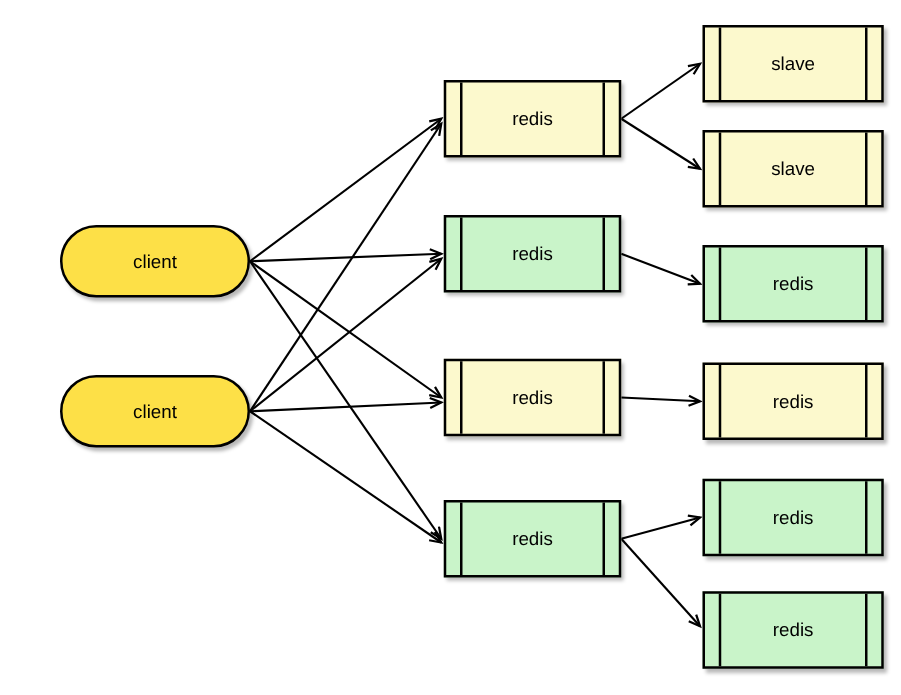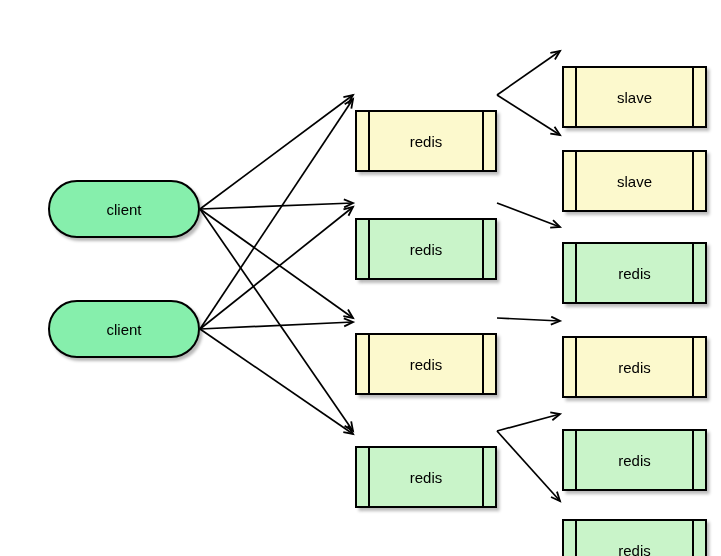--- a/index.html
+++ b/index.html
@@ -12,22 +12,22 @@
   }
   .edges{position:absolute;left:0;top:0;width:721px;height:556px;pointer-events:none;}
   .node{
     position:absolute;
     box-sizing:border-box;
     border:2px solid #000000;
     display:flex;align-items:center;justify-content:center;
     font-size:15px;color:#000000;
     box-shadow:2.5px 3px 3px rgba(0,0,0,0.28);
   }
-  .stadium{border-radius:29px;width:152px;height:58px;background:#86efac;}
-  .process{width:142px;height:62px;margin-top:46px;}
+  .stadium{border-radius:29px;width:152px;height:58px;background:#fde047;}
+  .process{width:142px;height:62px;}
   .process.wide{width:145px;}
   .process::before,.process::after{
     content:"";position:absolute;top:0;bottom:0;width:2px;background:#000000;
   }
   .process::before{left:11px;}
   .process::after{right:11px;}
   .fill-yellow{background:#fcf9cd;}
   .fill-green{background:#c9f4c9;}
   .node-label{position:relative;z-index:1;}
   

